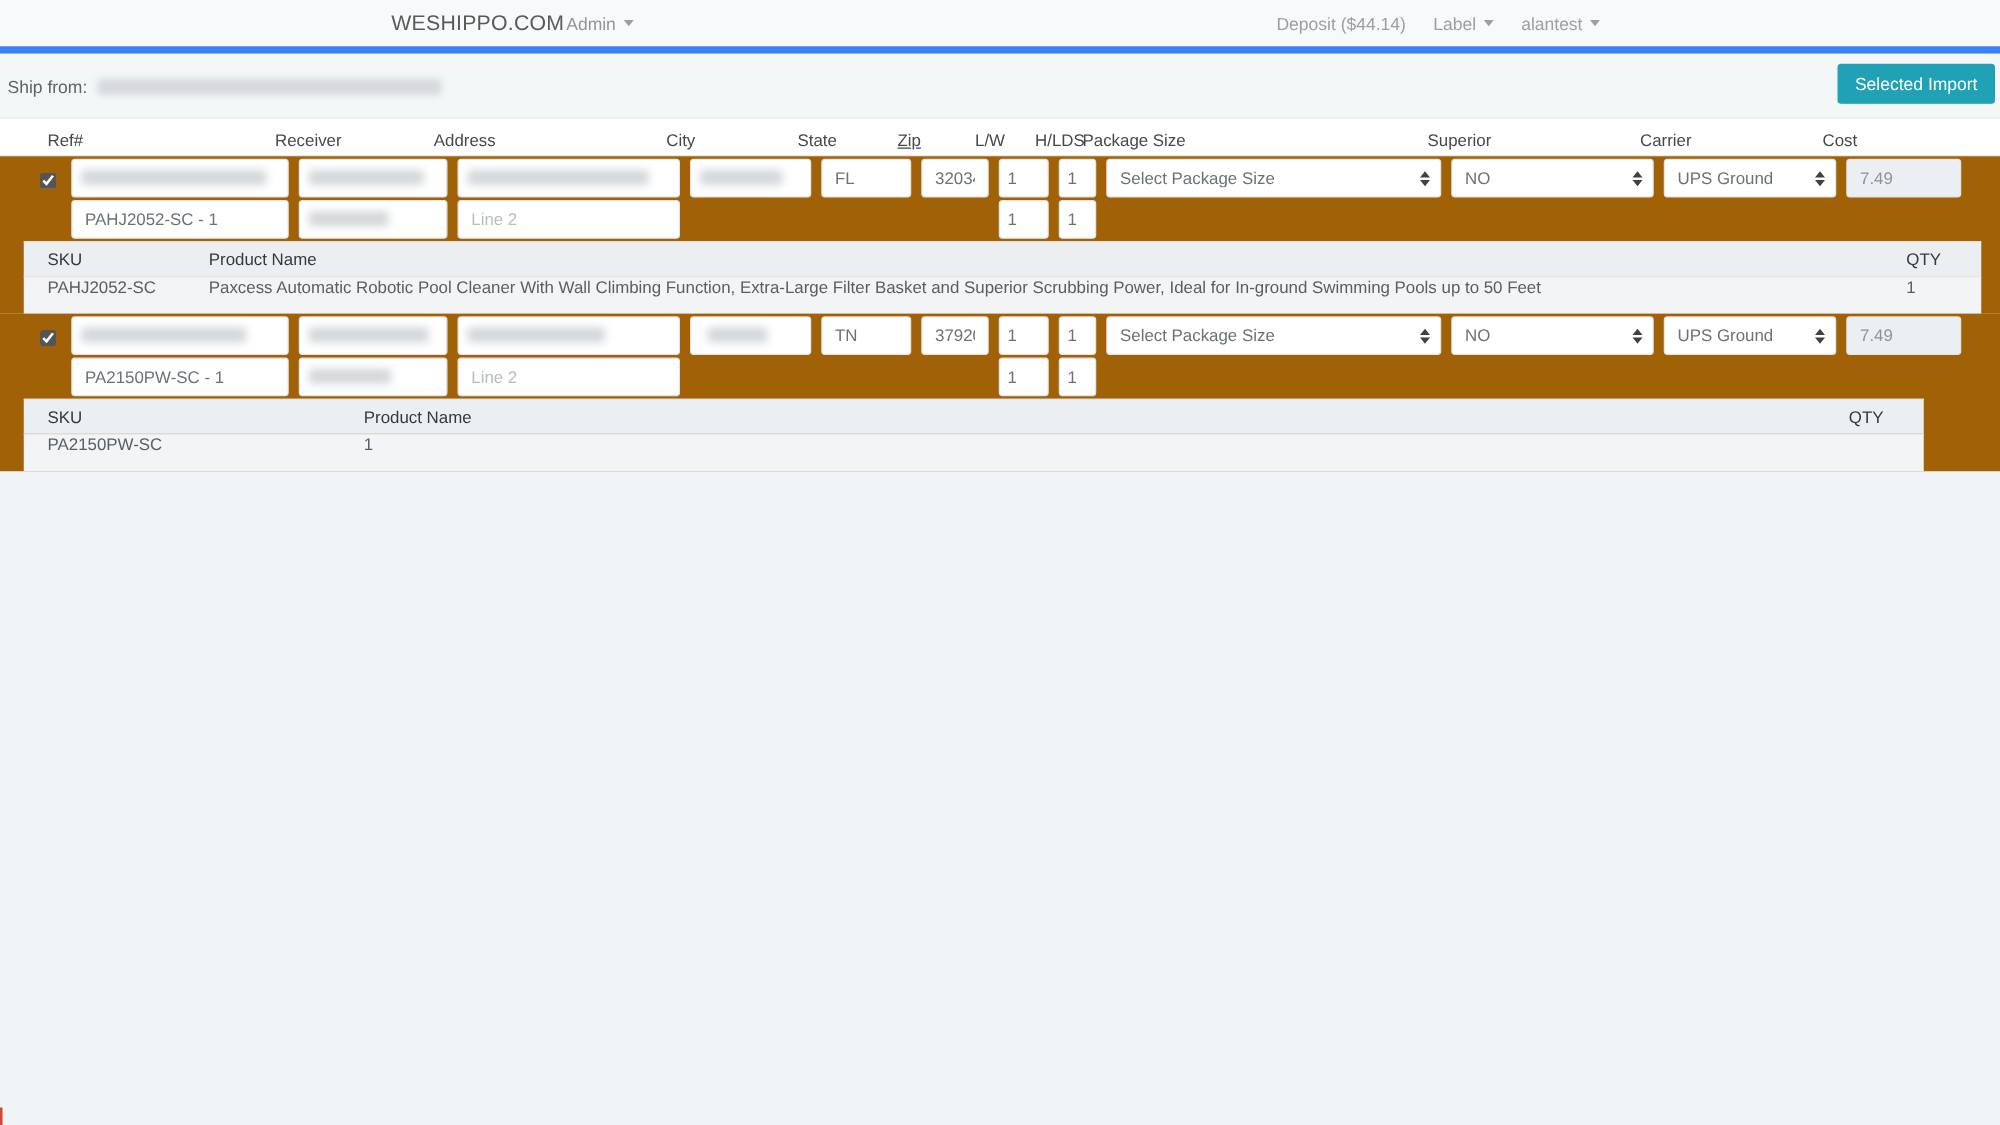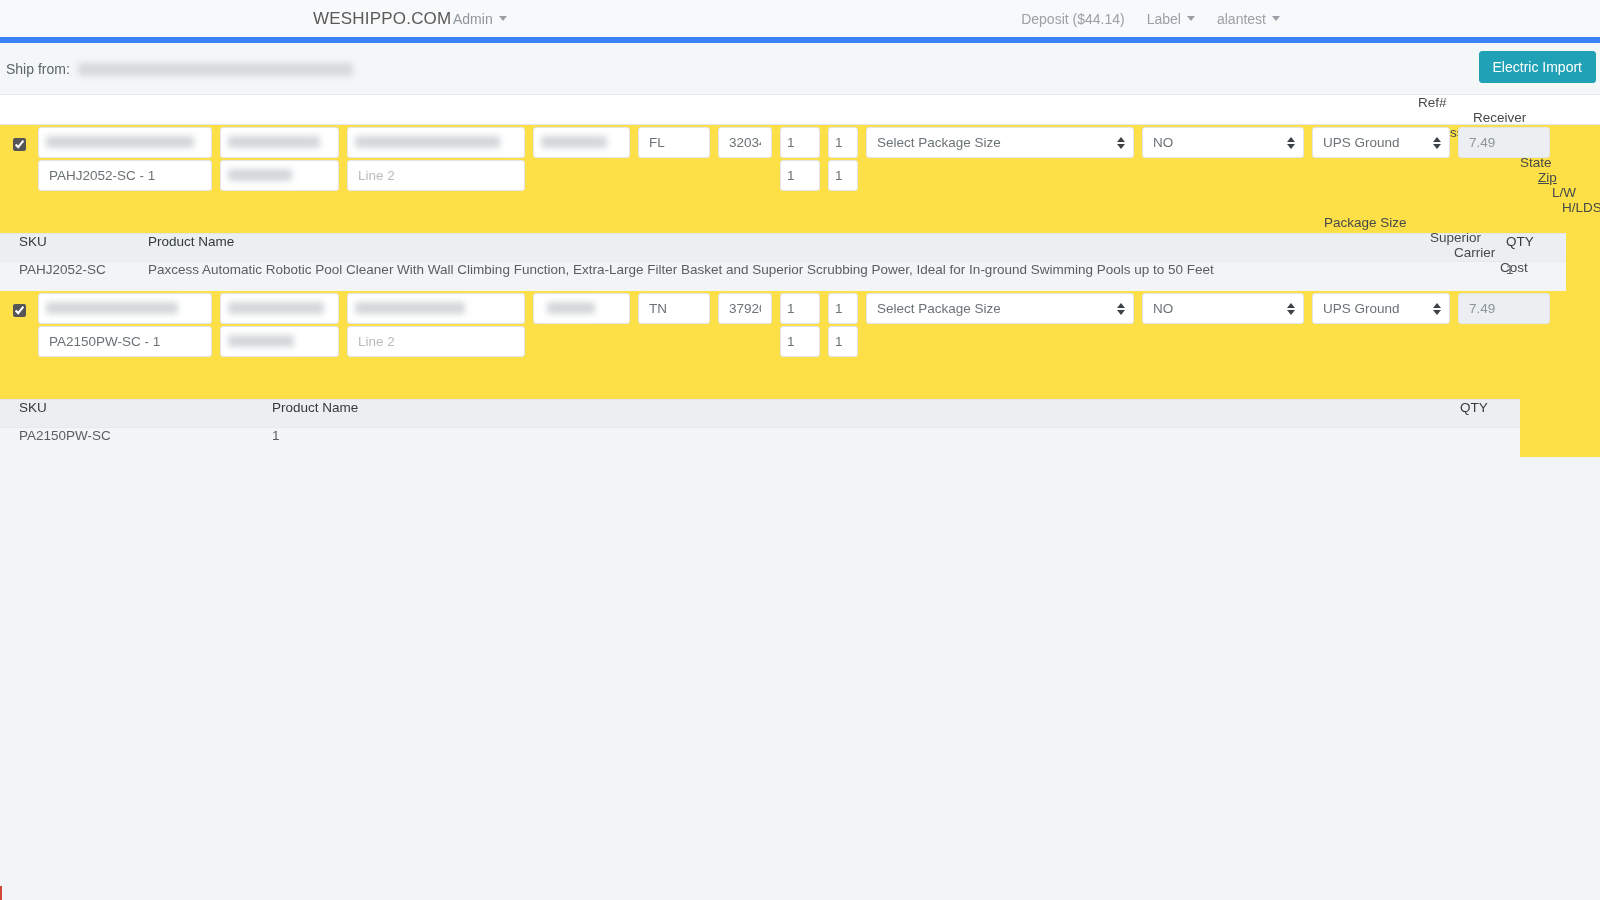--- a/index.html
+++ b/index.html
@@ -109,42 +109,41 @@
 
   .hdr-row {
     display: flex;
     align-items: flex-end;
     height: 30px;
     padding-bottom: 4px;
     border-bottom: 1px solid #e3e6e8;
     font-size: 13.5px;
     color: #45494c;
     background: #fff;
-    flex-direction: column;
   }
   .hdr-row > div { flex: 0 0 auto; }
 
   .c-chk    { width: 38px; }
   .c-ref    { width: 182px; }
   .c-recv   { width: 127px; }
   .c-addr   { width: 186px; }
   .c-city   { width: 105px; }
   .c-state  { width: 80px; }
   .c-zip    { width: 62px; text-decoration: underline; }
   .c-lw     { width: 48px; }
   .c-hlds   { width: 38px; }
   .c-pkg    { width: 276px; }
   .c-sig    { width: 170px; }
   .c-carr   { width: 146px; }
   .c-cost   { width: 100px; }
 
   .hdr-row .c-chk { width: 38px; }
 
   
-  .row-block { background: #fde047; }
+  .row-block { background: #a16207; padding-left: 19px; }
   .row-line {
     display: flex;
     align-items: center;
     padding: 2px 0;
   }
   .row-line.second { padding-top: 0; }
 
   .cell { flex: 0 0 auto; padding-right: 8px; }
 
   .chk-cell {
@@ -216,23 +215,23 @@
   }
   .arrows i.up   { border-bottom: 5px solid #3d4246; }
   .arrows i.down { border-top: 5px solid #3d4246; }
 
   
   .sku-table { font-size: 13.5px; }
   .sku-hdr {
     display: flex;
     background: #eceff1;
     height: 28px;
+    align-items: center;
     color: #34393d;
     border-top: 1px solid #e3e6e8;
-    margin-top: 40px;
   }
   .sku-body {
     display: flex;
     background: #f2f4f6;
     height: 30px;
     align-items: flex-start;
     color: #585f64;
     border-top: 1px solid #e7eaec;
   }
   .sku-sku { width: 148px; padding-left: 19px; }
@@ -271,21 +270,21 @@
     <span class="nav-link">
       <span>alantest</span>
       <span class="caret"></span>
     </span>
   </div>
 </div>
 
 <div class="shipbar">
   <span class="shipfrom-label">Ship from:</span>
   <span class="redact shipfrom-redact"></span>
-  <button class="btn-import">Electric Import</button>
+  <button class="btn-import">Selected Import</button>
 </div>
 
 <div class="sheet">
 
   <div class="hdr-row">
     <div class="c-chk"></div>
     <div class="c-ref">Ref#</div>
     <div class="c-recv">Receiver</div>
     <div class="c-addr">Address</div>
     <div class="c-city">City</div>

